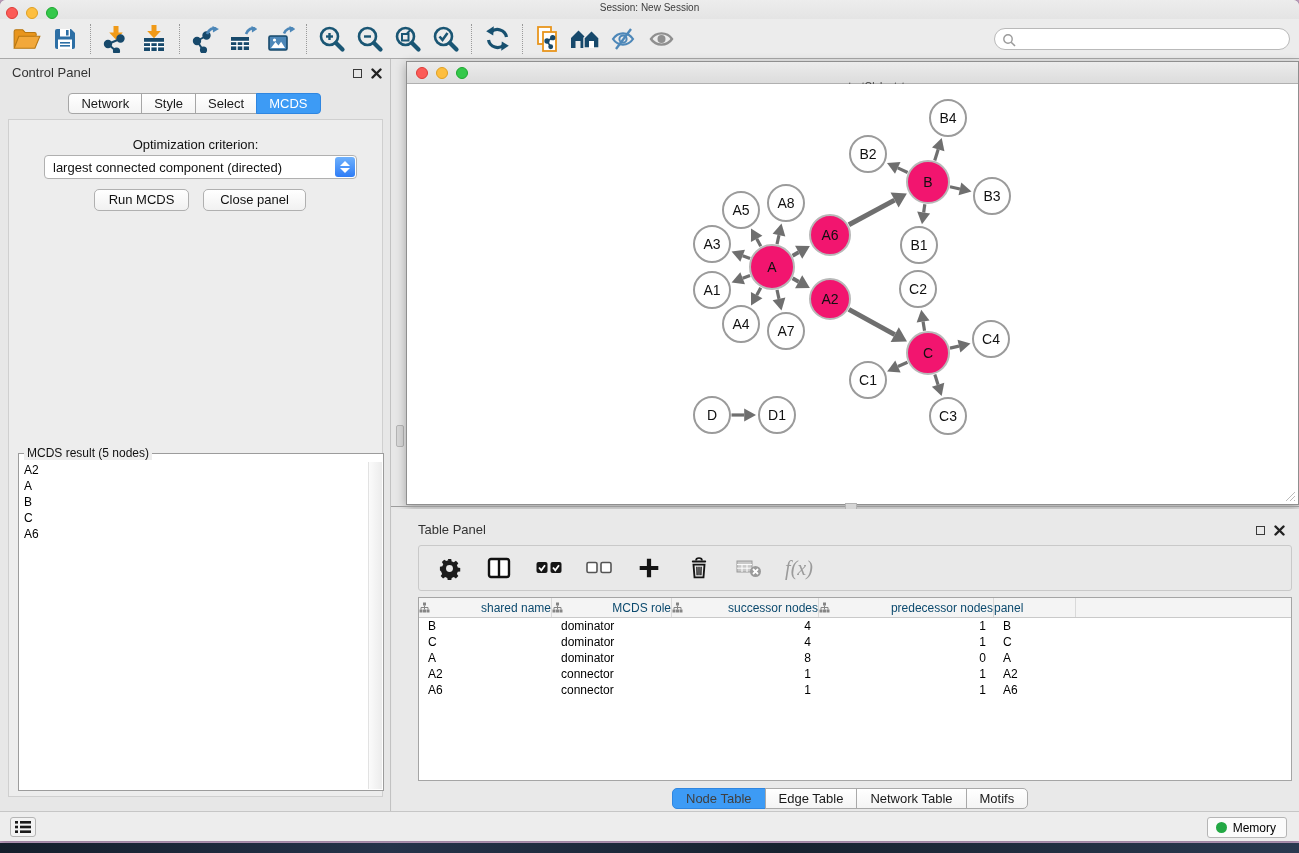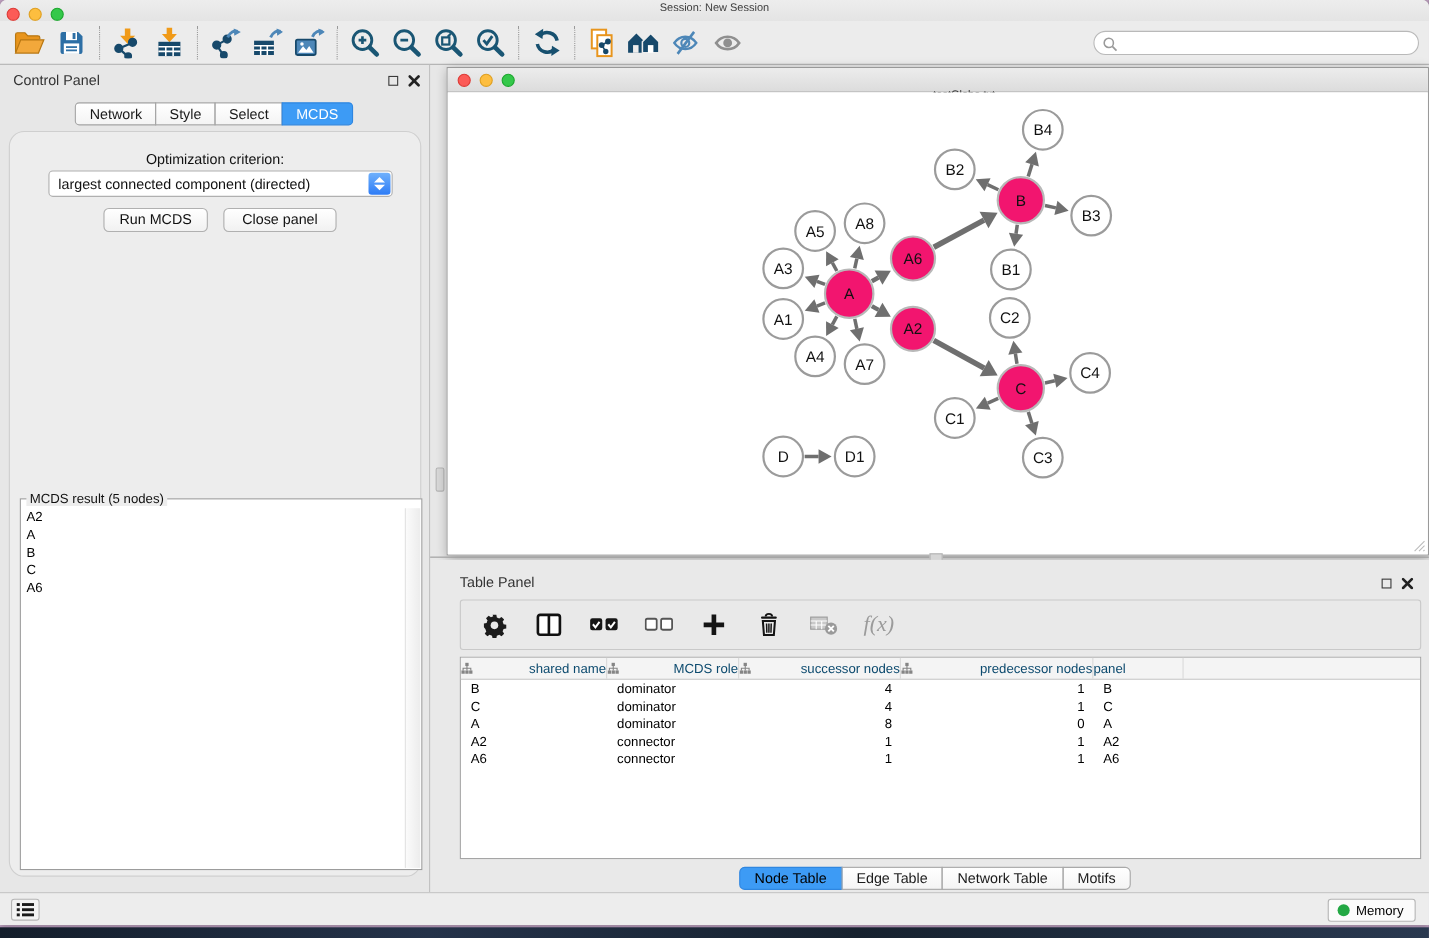--- a/index.html
+++ b/index.html
@@ -46,21 +46,21 @@
   .panel-ctl { position:absolute; top:9px; display:flex; align-items:center; gap:9px; }
   #control-panel .panel-ctl { right:8px; }
   .float-box { width:9px; height:9px; border:1.5px solid #3a3a3a; display:inline-block; }
   .cp-tabs { position:absolute; left:0; top:34px; width:100%; display:flex; justify-content:center; }
   .cp-tab { height:21px; line-height:19px; padding:0 12px; font-size:13px; color:#1a1a1a;
             background:linear-gradient(#ffffff,#f4f4f4); border:1px solid #a6a6a6; margin-left:-1px; }
   .cp-tab:first-child { border-radius:4px 0 0 4px; }
   .cp-tab:last-child  { border-radius:0 4px 4px 0; }
   .cp-tab.active { background:#3d9bf5; border-color:#2f86e0; color:#fff; }
   .cp-content { position:absolute; left:8px; top:60px; width:375px; height:678px;
-                background:#ededed; border:1px solid #cfcfcf; border-radius:14px; }
+                background:#ededed; border:1px solid #cfcfcf; border-radius:0; }
   .opt-label { position:absolute; left:0; width:100%; top:17px; text-align:center;
                font-size:13px; color:#111; }
   .dropdown { position:absolute; left:35px; top:35px; width:313px; height:24px; background:#fff;
               border:1px solid #b0b0b0; border-radius:4px; font-size:13px; color:#111; }
   .dropdown .val { position:absolute; left:8px; top:4px; }
   .dd-stepper { position:absolute; right:1px; top:1px; bottom:1px; width:20px; border-radius:3px;
               background:linear-gradient(#6fb1fc,#2e7cf6); }
   .dd-stepper .up, .dd-stepper .dn { position:absolute; left:5px; width:0; height:0;
               border-left:5px solid transparent; border-right:5px solid transparent; }
   .dd-stepper .up { top:4px;  border-bottom:5px solid #fff; }
@@ -121,21 +121,21 @@
   .td:nth-child(2){ width:120px; padding-left:9px; }
   .td:nth-child(3){ width:147px; text-align:right; padding-right:8px; }
   .td:nth-child(4){ width:175px; text-align:right; padding-right:8px; }
   .td:nth-child(5){ width:82px; padding-left:9px; }
 
   .tp-tabs { position:absolute; left:281px; top:279px; display:flex; }
   .tp-tab { height:21px; line-height:19px; padding:0 13px; font-size:13px; color:#1a1a1a;
             background:linear-gradient(#ffffff,#f4f4f4); border:1px solid #a9a9a9; margin-left:-1px; }
   .tp-tab:first-child { border-radius:5px 0 0 5px; }
   .tp-tab:last-child  { border-radius:0 5px 5px 0;text-align:center; }
-  .tp-tab.active { background:#3d9bf5; border-color:#2f86e0; color:#000000; }
+  .tp-tab.active { background:#3d9bf5; border-color:#2f86e0; color:#404040; }
 
   
   #statusbar { position:absolute; left:0; top:811px; width:1299px; height:30px;
                background:#ededed; border-top:1px solid #c6c6c6; }
   .sb-btn { position:absolute; left:10px; top:5px; width:26px; height:20px;
             background:#f3f3f3; border:1px solid #b5b5b5; border-radius:3px;
             display:flex; align-items:center; justify-content:center; }
   #memory-btn { position:absolute; right:12px; top:5px; height:21px; padding:0 10px 0 8px;
             background:#fbfbfb; border:1px solid #b5b5b5; border-radius:3px;
             display:flex; align-items:center; gap:6px; font-size:12px; color:#000; }

